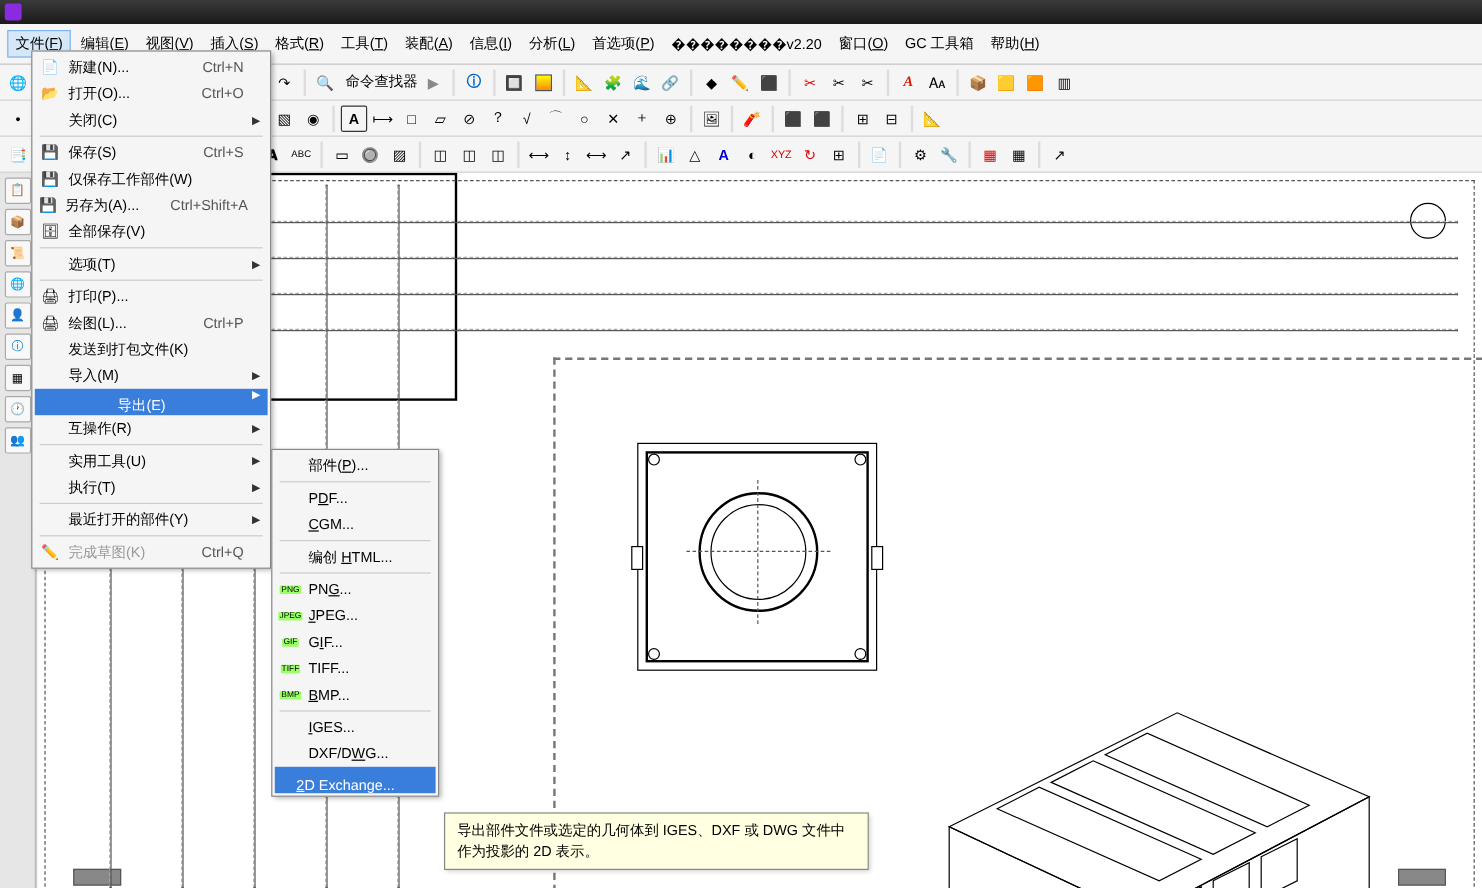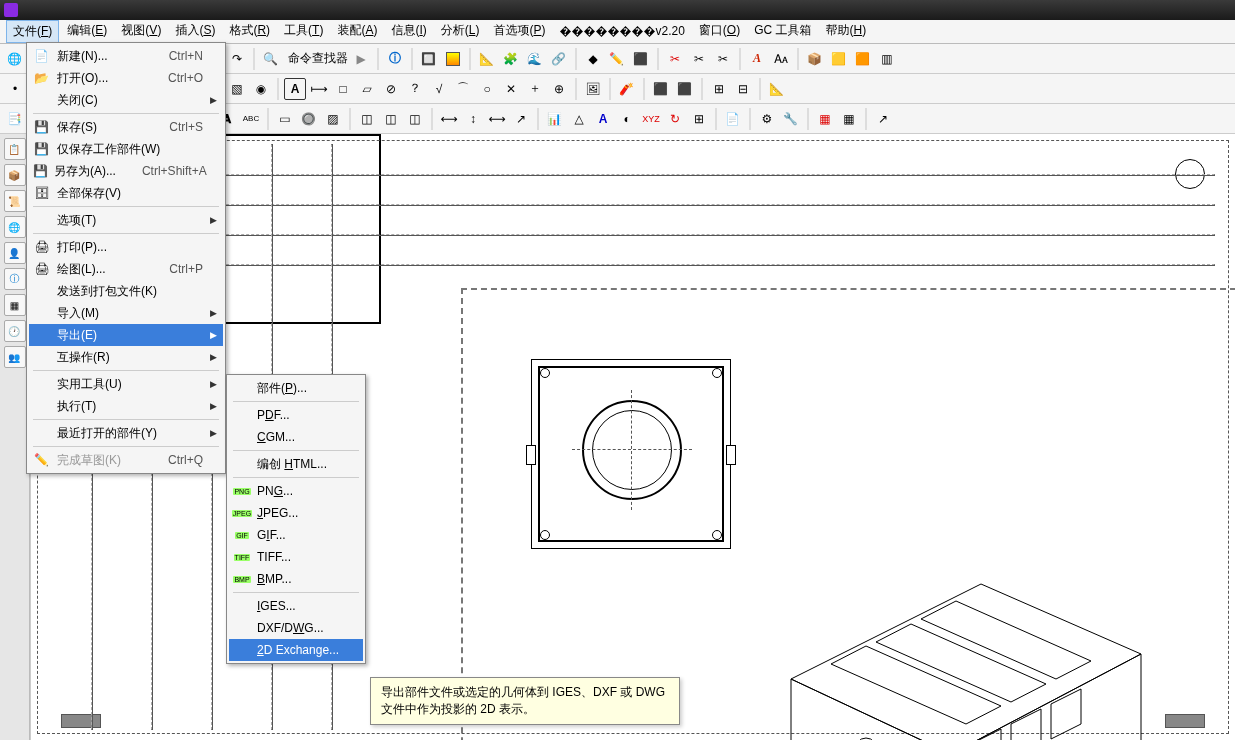--- a/index.html
+++ b/index.html
@@ -1,19 +1,19 @@
 <!DOCTYPE html>
 <html><head>
 <meta charset="utf-8">
 <style>
 * { margin: 0; padding: 0; box-sizing: border-box; font-family: "Microsoft YaHei", Arial, sans-serif; font-size: 12px; }
 body { background: #f0f0f0; width: 1235px; height: 740px; overflow: hidden; position: relative; }
 .titlebar { background: linear-gradient(#3a3a3a, #1a1a1a); color: #fff; height: 20px; display: flex; align-items: center; padding: 0 4px; }
 .titlebar .logo-icon { width: 14px; height: 14px; background: #8a2be2; border-radius: 2px; margin-right: 6px; }
-.menubar { background: #f5f5f5; height: 24px; display: flex; padding: 0 6px; border-bottom: 1px solid #bbb; gap: 2px; }
+.menubar { background: #f5f5f5; height: 34px; display: flex; align-items: center; padding: 0 6px; border-bottom: 1px solid #bbb; gap: 2px; }
 .menubar .mitem { padding: 2px 6px; cursor: default; }
 .menubar .mitem.active { background: #d6e7f7; border: 1px solid #7eb4ea; }
 .menubar .mitem u { text-decoration: underline; }
 .toolrow { background: #f5f5f5; height: 30px; display: flex; align-items: center; padding: 0 4px; border-bottom: 1px solid #ccc; gap: 2px; flex-wrap: nowrap; overflow: hidden; }
 .tbtn { width: 22px; height: 22px; display: inline-flex; align-items: center; justify-content: center; border: 1px solid transparent; border-radius: 2px; cursor: pointer; }
 .tbox { display:inline-block; width:14px; height:14px; border:1px solid #555; }
 .tcircle { display:inline-block; width:14px; height:14px; border:1px solid #555; border-radius: 50%; }
 .sep { width: 2px; height: 22px; background: #ddd; margin: 0 3px; }
 .main { display: flex; height: 606px; }
 .leftbar { width: 30px; background: #e6e6e6; border-right: 1px solid #bbb; display: flex; flex-direction: column; align-items: center; padding-top: 4px; gap: 4px; }
@@ -27,31 +27,31 @@
 .front-view .circle-in { position:absolute; left:60px; top:50px; width:80px; height:80px; border:1px solid #000; border-radius:50%; }
 .front-view .crosshair-v { position:absolute; left:99px; top:30px; width:0; height:120px; border-left:1px dashed #555; }
 .front-view .crosshair-h { position:absolute; left:40px; top:89px; width:120px; height:0; border-top:1px dashed #555; }
 .top-view { left: 770px; top: 225px; width: 350px; height: 190px; border:2px solid #000; }
 .top-view .inner { position:absolute; border:1px solid #555; }
 .iso-view { position:absolute; left: 720px; top: 430px; width: 400px; height: 300px; }
 .footer { height: 22px; background: #f5f5f5; border-top: 1px solid #bbb; display: flex; align-items: center; padding: 0 8px; gap: 8px; }
 
 .menu { position: absolute; background: #f5f5f5; border: 1px solid #888; box-shadow: 2px 2px 4px rgba(0,0,0,0.3); padding: 2px; z-index: 100; }
 .menu .mi { display: flex; align-items: center; height: 22px; padding: 0 20px 0 4px; gap: 6px; cursor: default; position:relative; }
-.menu .mi.highlight { background: #3a7edb; color: #fff; }
+.menu .mi.highlight { background: #3a7edb; color: #fff; flex-direction: column; }
 .menu .mi .micon { width: 18px; height: 18px; display:flex; align-items:center; justify-content:center; }
 .menu .mi .mlabel { flex: 1; white-space: nowrap; }
 .menu .mi .mshort { color: #555; margin-left: 20px; }
 .menu .mi .arrow { position:absolute; right:6px; font-size:9px; color:#333; }
 .menu .mi.highlight .arrow { color:#fff; }
 .menu .msep { height: 1px; background: #ccc; margin: 2px 4px; }
 .menu .mi.disabled { color:#999; }
 .file-menu { left: 26px; top: 42px; width: 200px; }
 .export-menu { left: 226px; top: 374px; width: 140px; }
-.tooltip { position: absolute; background: #ffffe1; border: 1px solid #888; padding: 6px 10px; z-index: 200; left: 370px; top: 677px; width:310px; font-size:11px; box-shadow: 2px 2px 4px rgba(0,0,0,0.2); }
+.tooltip { position: absolute; background: #ffffe1; border: 1px solid #888; padding: 6px 10px; z-index: 200; left: 370px; top: 677px; width:354px; font-size:11px; box-shadow: 2px 2px 4px rgba(0,0,0,0.2); }
 .cmdlabel { font-size:12px; margin-left:4px; }
 </style>
 </head>
 <body>
 
 <div class="titlebar">
   <span class="logo-icon"></span>
 </div>
 
 <div class="menubar" id="menubar">

